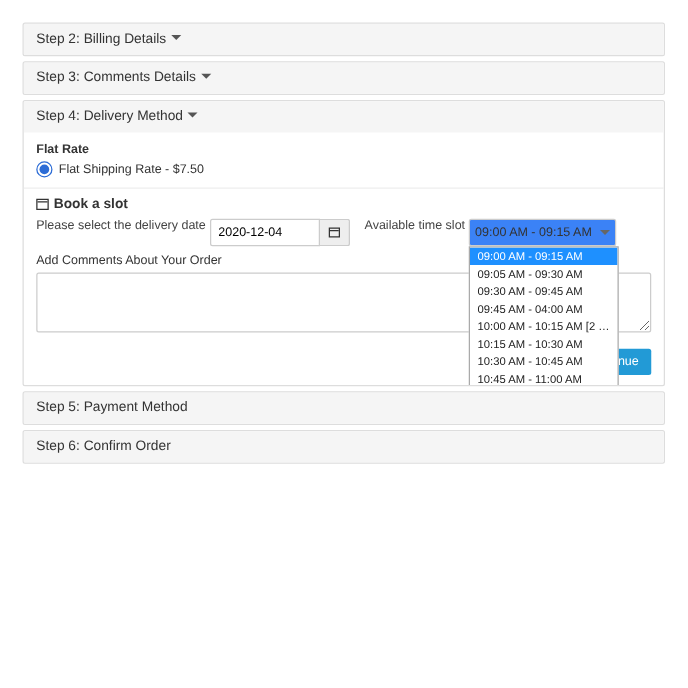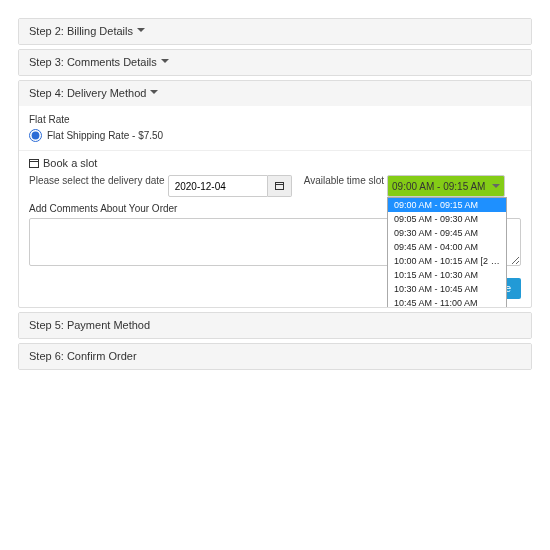--- a/index.html
+++ b/index.html
@@ -3,36 +3,36 @@
 <meta charset="utf-8">
 <style>
 *{box-sizing:border-box;margin:0;padding:0}
 body{font-family:-apple-system,BlinkMacSystemFont,"Segoe UI",Helvetica,Arial,sans-serif;font-size:11px;color:#333;background:#fff;width:550px;height:550px;overflow:hidden}
 .wrap{padding:18px 18px 0}
 .panel{border:1px solid #ddd;border-radius:2px;margin-bottom:4px;overflow:hidden}
 .phead{background:#f5f5f5;padding:6px 10px;border-bottom:1px solid transparent;display:flex;gap:4px;font-size:11px}
 .chev{border:4px solid transparent;border-top-color:#555;display:inline-block;margin-top:3px}
 .pbody{padding:8px 10px}
 .instr{font-size:10px;margin-bottom:6px;color:#444}
-.grp-title{font-size:10px;font-weight:normal;margin-bottom:4px}
+.grp-title{font-size:10px;font-weight:bold;margin-bottom:4px}
 .radio-row{display:flex;align-items:center;gap:5px;font-size:10px;margin-bottom:8px}
 .radio-row input{accent-color:#2c6cd6}
 .divider{border-top:1px solid #eee;margin:6px -10px}
-.book-head{display:flex;align-items:center;gap:4px;font-weight:normal;font-size:11px;margin:6px 0}
+.book-head{display:flex;align-items:center;gap:4px;font-weight:bold;font-size:11px;margin:6px 0}
 .cal-ico{display:inline-block;width:10px;height:9px;position:relative}
 .cal-ico::before{content:"";position:absolute;inset:0;border:1px solid #333}
 .cal-ico::after{content:"";position:absolute;left:1px;right:1px;top:2px;border-top:1px solid #333}
 .row{display:flex;gap:12px;margin-bottom:6px}
 .col{display:flex;flex-direction:row;gap:3px}
 .lbl{font-size:10px;color:#444}
 .ig{display:flex}
-.ig input{width:100px;height:22px;border:1px solid #ccc;padding:0 6px;font-size:10px;border-radius:2px 0 0 2px}
+.ig input{width:88px;height:22px;border:1px solid #ccc;padding:0 6px;font-size:10px;border-radius:2px 0 0 2px}
 .ig .addon{width:24px;height:22px;border:1px solid #ccc;border-left:0;background:#eee;border-radius:0 2px 2px 0;display:flex;align-items:center;justify-content:center}
 .addon .cal-ico{width:9px;height:8px}
-.select-ctl{width:118px;height:22px;border:1px solid #ccc;font-size:10px;padding:0 4px;display:flex;align-items:center;justify-content:space-between;border-radius:2px;position:relative;background:#84cc16}
+.select-ctl{width:118px;height:22px;border:1px solid #ccc;font-size:10px;padding:0 4px;display:flex;align-items:center;justify-content:space-between;border-radius:2px;position:relative;background:#3b82f6}
 .select-ctl .chev{border-top-color:#666}
 .section-lbl{font-size:10px;margin:4px 0}
 textarea{width:100%;height:48px;border:1px solid #ccc;border-radius:2px;resize:vertical;padding:4px;font-size:10px}
 .btn-row{display:flex;justify-content:flex-end;margin-top:10px}
 .btn{background:#229ad6;color:#fff;border:0;padding:5px 10px;font-size:10px;border-radius:2px;cursor:pointer}
 .dropdown{position:absolute;top:21px;left:-1px;width:120px;border:1px solid #aaa;background:#fff;max-height:210px;overflow-y:auto;z-index:50}
 .dropdown::-webkit-scrollbar{width:10px}
 .dropdown::-webkit-scrollbar-thumb{background:#c1c1c1}
 .opt{padding:2px 6px;font-size:9px;color:#222;white-space:nowrap;overflow:hidden;text-overflow:ellipsis}
 .opt.sel{background:#1e90ff;color:#fff}

